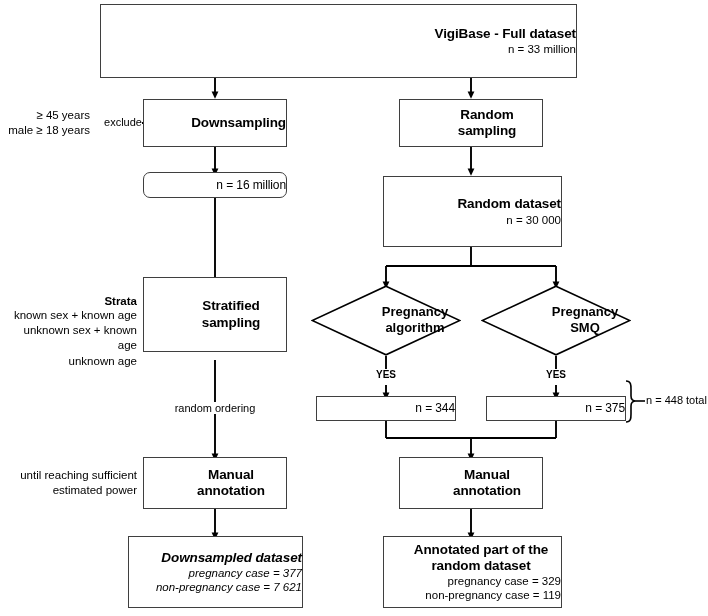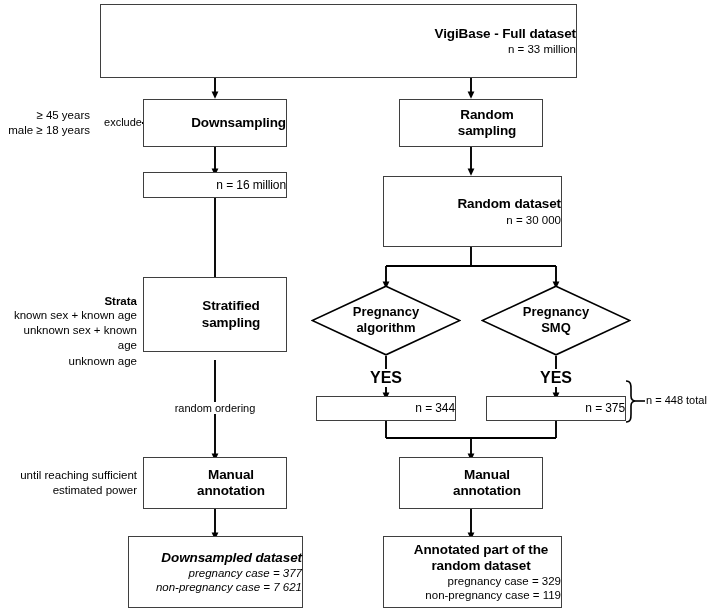--- a/index.html
+++ b/index.html
@@ -46,21 +46,21 @@
     font-size: 11.5px;
   }
   .node.plain .ttl {
     font-weight: normal;
     font-size: 12px;
   }
   .diamond {
     position: absolute;
     display: flex;
     align-items: center;
-    justify-content: center;
+    justify-content: flex-end;
     text-align: center;
   }
   .diamond .dlabel {
     position: relative;
     z-index: 2;
     font-weight: bold;
     font-size: 13px;
     line-height: 1.22;
     padding-bottom: 2px;
   }
@@ -77,21 +77,21 @@
   }
   .side.right-al { text-align: right; }
   .edge-lbl {
     position: absolute;
     font-size: 11px;
     text-align: center;
     white-space: nowrap;
   }
   .edge-lbl.yes {
     font-weight: bold;
-    font-size: 16px;
+    font-size: 10px;
   }
   .strata-head {
     font-weight: bold;
   }
 </style>
 </head>
 <body>
 
 <div id="canvas">
 
@@ -146,21 +146,21 @@
 
   <div class="node" style="left:100px; top:4px; width:477px; height:74px;">
     <div class="ttl">VigiBase - Full dataset</div>
     <div class="sub">n = 33 million</div>
   </div>
 
   <div class="node" style="left:143px; top:99px; width:144px; height:48px;">
     <div class="ttl">Downsampling</div>
   </div>
 
-  <div class="node plain" style="left:143px; top:172px; width:144px; height:26px;">
+  <div class="node plain" style="left:143px; top:172px; width:144px; height:26px;border-radius:7px;">
     <div class="ttl">n = 16 million</div>
   </div>
 
   <div class="node" style="left:143px; top:277px; width:144px; height:75px;">
     <div class="ttl" style="max-width:110px;">Stratified sampling</div>
   </div>
 
   <div class="node" style="left:143px; top:457px; width:144px; height:52px;">
     <div class="ttl" style="max-width:110px;">Manual annotation</div>
   </div>

